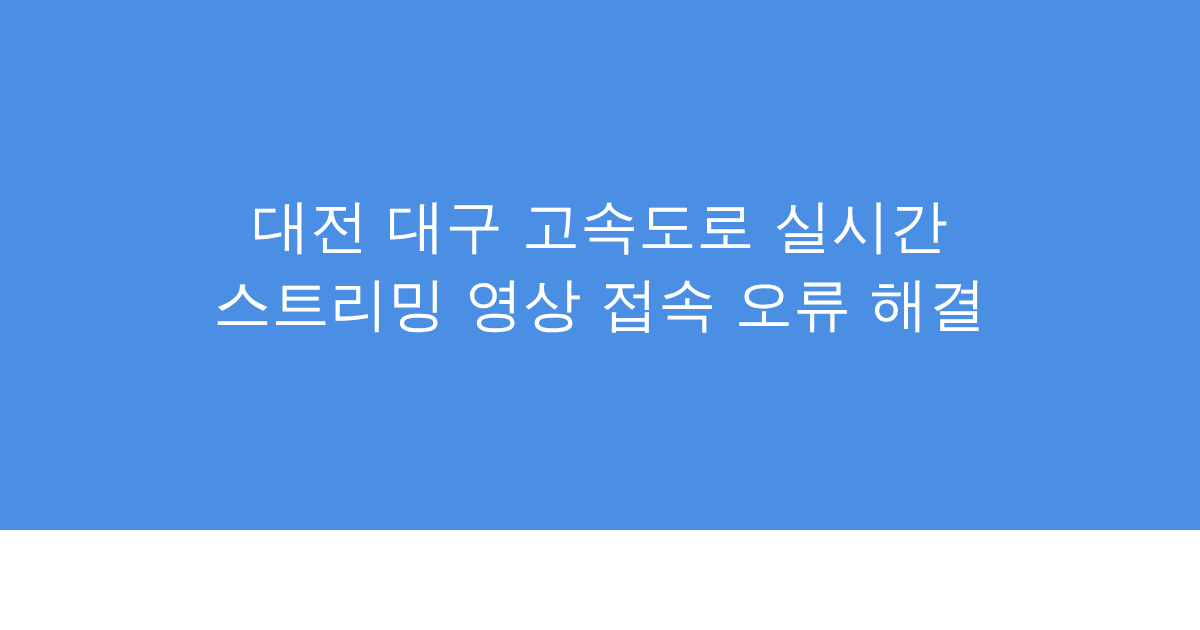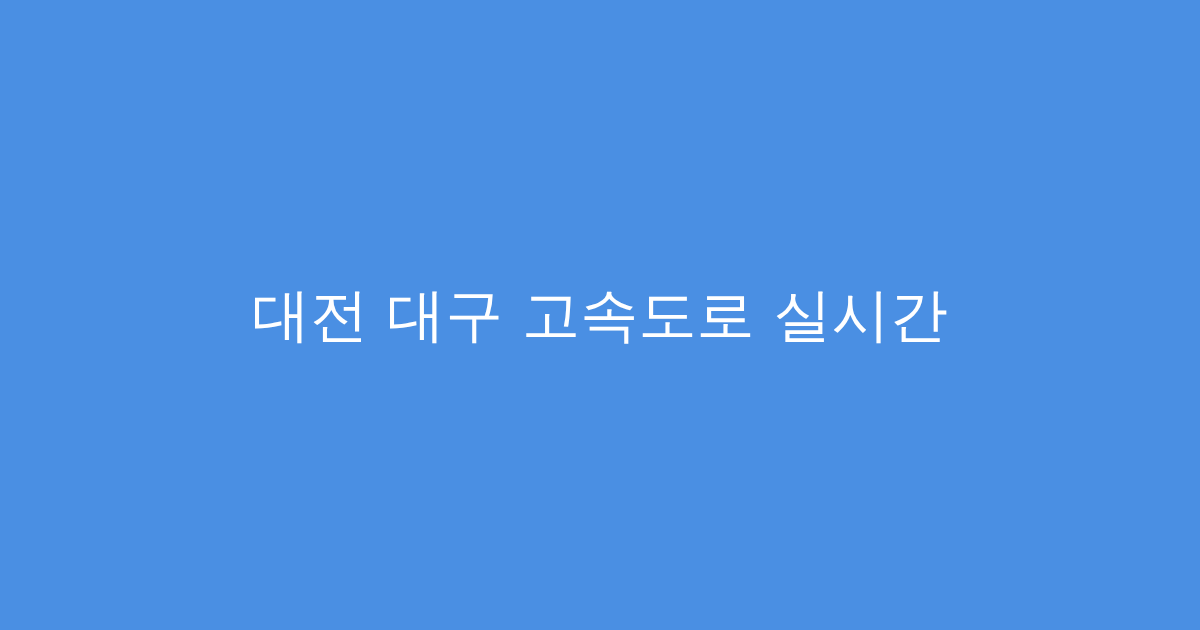--- a/index.html
+++ b/index.html
@@ -12,21 +12,21 @@
     width: 1200px;
     height: 630px;
     overflow: hidden;
     font-family: "Liberation Sans", "DejaVu Sans", sans-serif;
   }
 
   #og-card {
     position: relative;
     box-sizing: border-box;
     width: 1200px;
-    height: 630px;
+    height: 530px;
     background-color: #4a8fe3;
     display: flex;
     align-items: center;
     justify-content: center;
     overflow: hidden;
   }
 
   #title-block {
     width: 940px;
     text-align: center;
@@ -46,15 +46,16 @@
     -webkit-font-smoothing: antialiased;
   }
 </style>
 </head>
 <body>
 
 <div id="og-card">
 
   <div id="title-block">
     <span class="title-line">대전 대구 고속도로 실시간</span>
+    <span class="title-line">스트리밍 영상 접속 오류 해결</span>
   </div>
 
 </div>
 
 </body></html>

